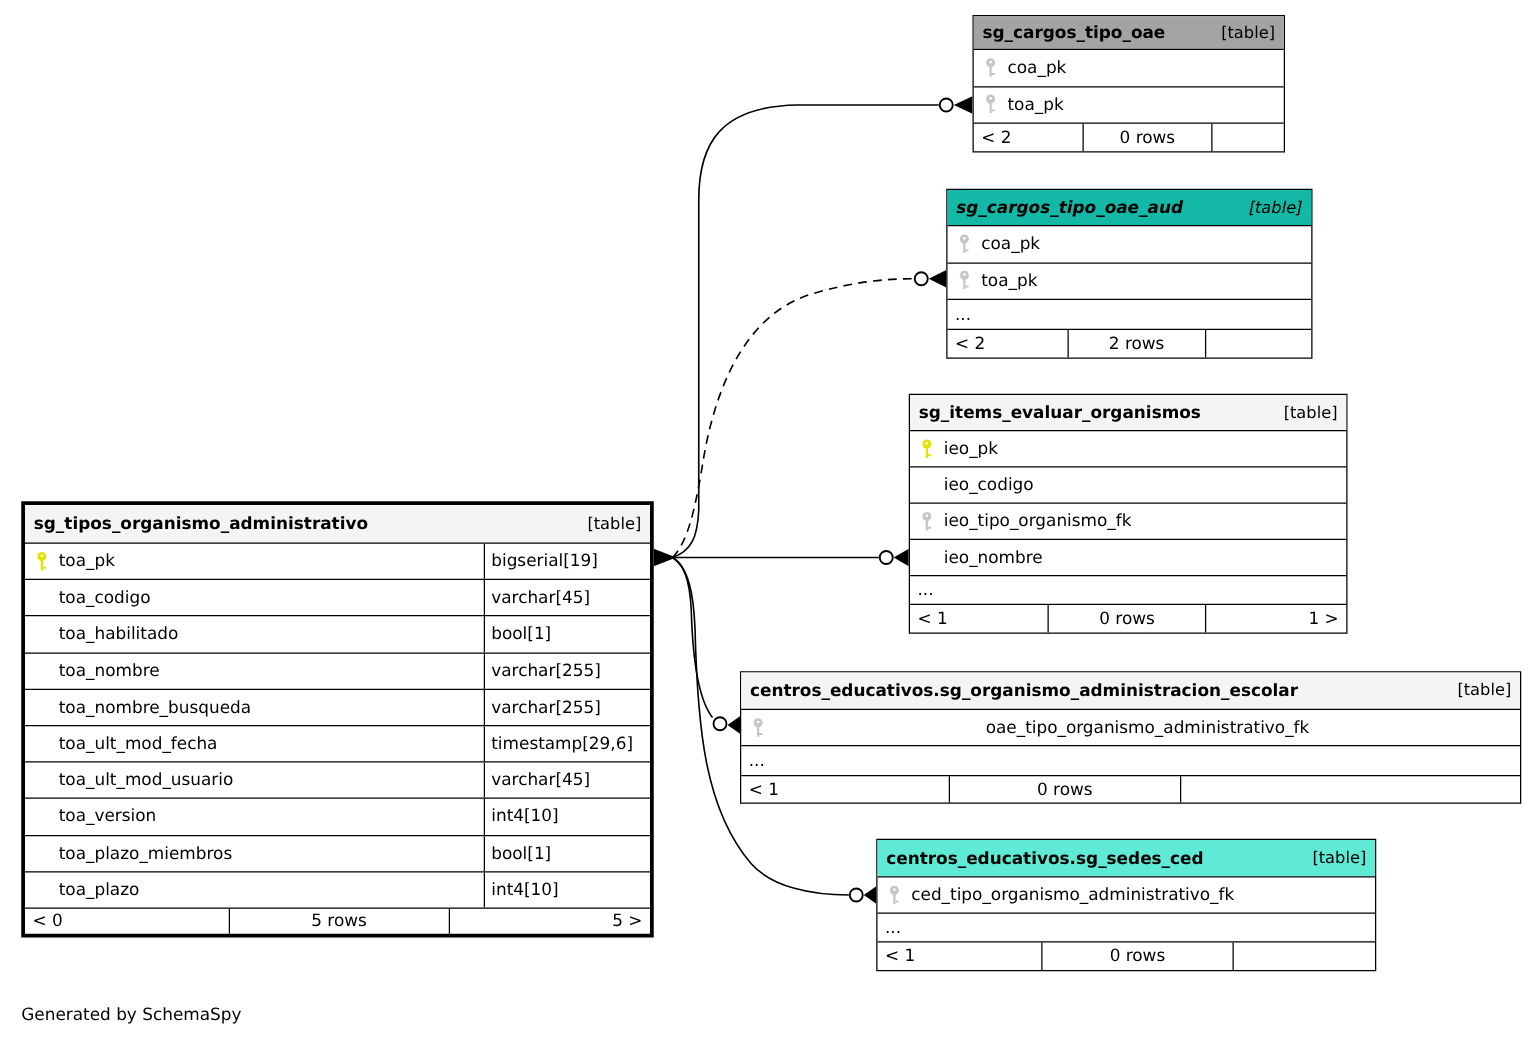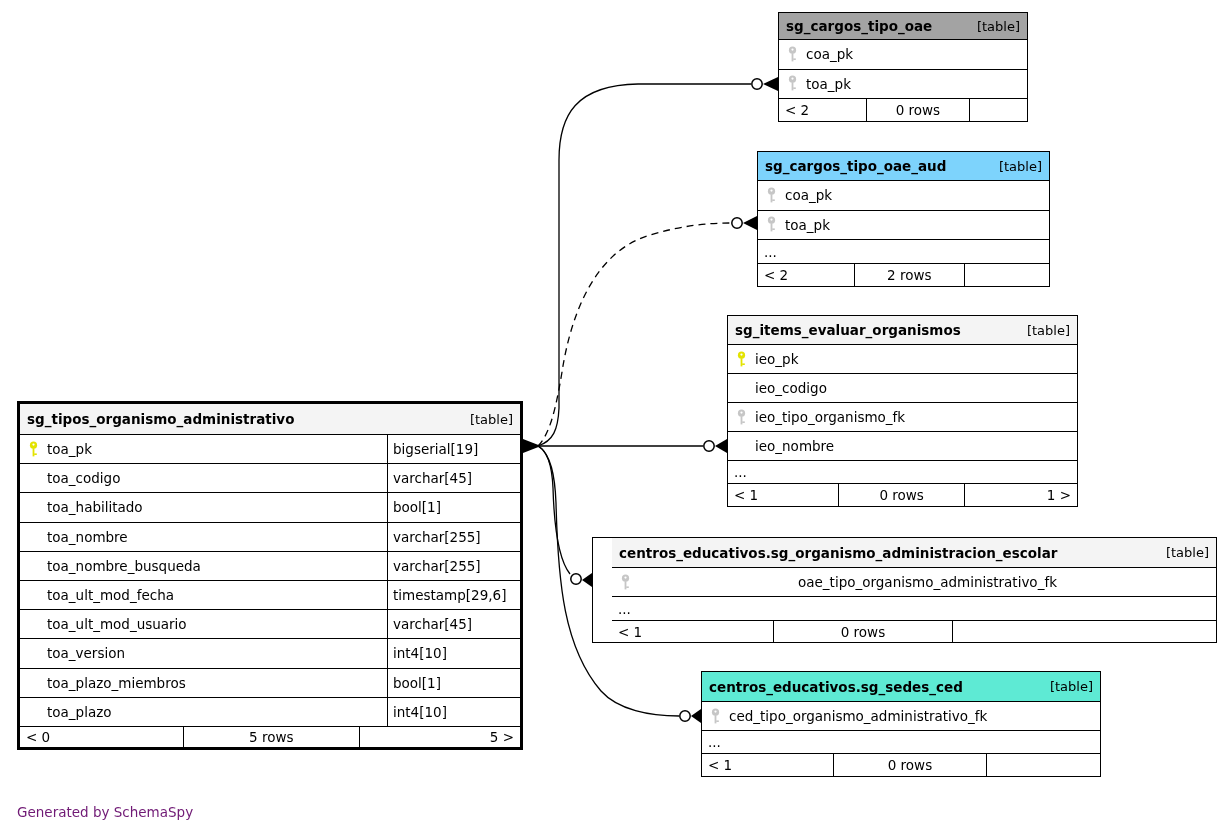--- a/index.html
+++ b/index.html
@@ -19,21 +19,21 @@
   .colname.centered{text-align:center;}
   .coltype{box-sizing:border-box;align-self:stretch;display:flex;align-items:center;
            border-left:1.3px solid #000;padding:0 5px;}
   .ellrow{box-sizing:border-box;display:flex;align-items:center;border-top:1.3px solid #000;
           font-size:13.5px;padding-left:6px;}
   .tfoot{box-sizing:border-box;display:flex;border-top:1.3px solid #000;font-size:13.5px;flex:1;}
   .fcell{box-sizing:border-box;display:flex;align-items:center;}
   .fcell.f-left{padding-left:6px;justify-content:flex-start;}
   .fcell.f-center{justify-content:center;border-left:1.3px solid #000;border-right:1.3px solid #000;}
   .fcell.f-right{padding-right:6px;justify-content:flex-end;}
-  .note{position:absolute;left:17px;top:804px;font-size:13.5px;color:#701a75;}
+  .note{position:absolute;left:17px;top:804px;font-size:13.5px;color:#000000;}
 </style>
 </head>
 <body>
 
 <div class="stage">
   <svg class="edges" viewBox="0 0 1231 833" xmlns="http://www.w3.org/2000/svg">
       <g>
         <path d="M 538 446 C 553 441 558 430 559 408 L 559 160 C 559 115 576 85 638 84 L 751 84" fill="none" stroke="#000" stroke-width="1.3"></path>
         <polygon points="763,84 778,77 778,91" fill="#000"></polygon>
         <circle cx="757" cy="84" r="5.2" fill="#fff" stroke="#000" stroke-width="1.5"></circle>
@@ -156,21 +156,21 @@
           </span>
           <span class="colname">toa_pk</span>
         </div>
         <div class="tfoot">
           <span class="fcell f-left" style="width: 35%;">&lt; 2</span>
           <span class="fcell f-center" style="width: 42%;">0 rows</span>
           <span class="fcell f-right" style="width: 23%;"></span>
         </div>
       </div>
       <div class="tbl" style="left: 757px; top: 151px; width: 293px; height: 136px;">
-        <div class="tbl-title" style="height: 28px; background: #7dd3fc;">
+        <div class="tbl-title" style="height: 28px; background: #14b8a6; font-style: italic;">
           <span>sg_cargos_tipo_oae_aud</span>
           <span class="tbl-tag">[table]</span>
         </div>
         <div class="trow" style="height: 29.5px;">
           <span class="keycell">
             <svg width="13" height="17" viewBox="0 0 13 17">
               <circle cx="6.5" cy="4.2" r="3.6" fill="#c6c6c6"></circle>
               <circle cx="6.5" cy="3.6" r="1.1" fill="#ffffff"></circle>
               <rect x="5.6" y="7.2" width="1.8" height="8.2" fill="#c6c6c6"></rect>
               <rect x="7.2" y="12.4" width="2.6" height="1.6" fill="#c6c6c6"></rect>
@@ -235,21 +235,21 @@
         </div>
         <div class="ellrow" style="height: 23px;">
           <span>...</span>
         </div>
         <div class="tfoot">
           <span class="fcell f-left" style="width: 31.5%;">&lt; 1</span>
           <span class="fcell f-center" style="width: 36.5%;">0 rows</span>
           <span class="fcell f-right" style="width: 32%;">1 &gt;</span>
         </div>
       </div>
-      <div class="tbl" style="left: 592px; top: 537px; width: 625px; height: 106px; padding-left: 19px;">
+      <div class="tbl" style="left: 592px; top: 537px; width: 625px; height: 106px;">
         <div class="tbl-title" style="height: 29px; background: rgb(244, 244, 244);">
           <span>centros_educativos.sg_organismo_administracion_escolar</span>
           <span class="tbl-tag">[table]</span>
         </div>
         <div class="trow" style="height: 29px;">
           <span class="keycell">
             <svg width="13" height="17" viewBox="0 0 13 17">
               <circle cx="6.5" cy="4.2" r="3.6" fill="#c6c6c6"></circle>
               <circle cx="6.5" cy="3.6" r="1.1" fill="#ffffff"></circle>
               <rect x="5.6" y="7.2" width="1.8" height="8.2" fill="#c6c6c6"></rect>

